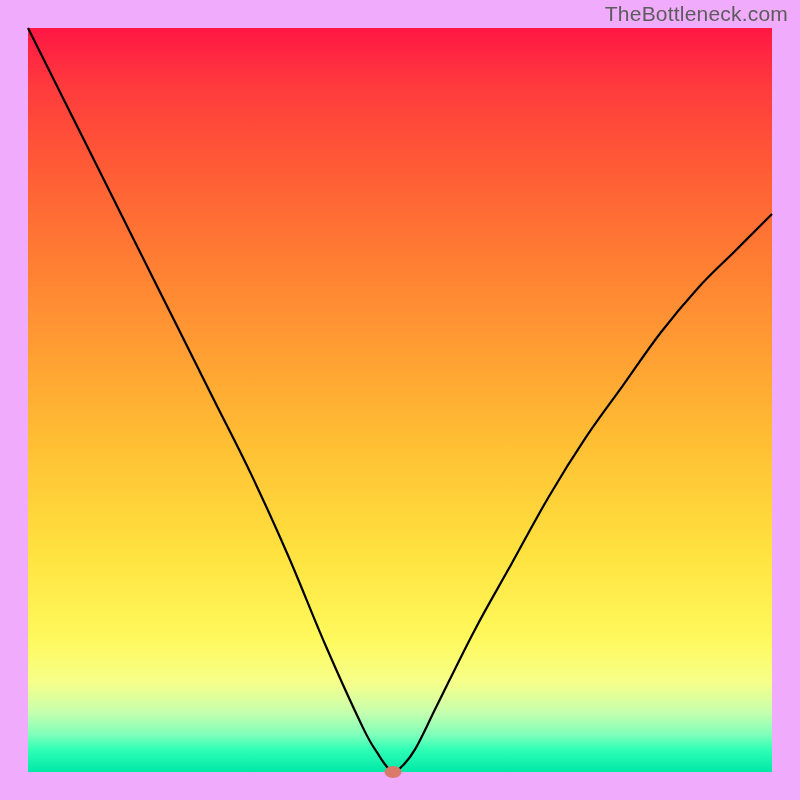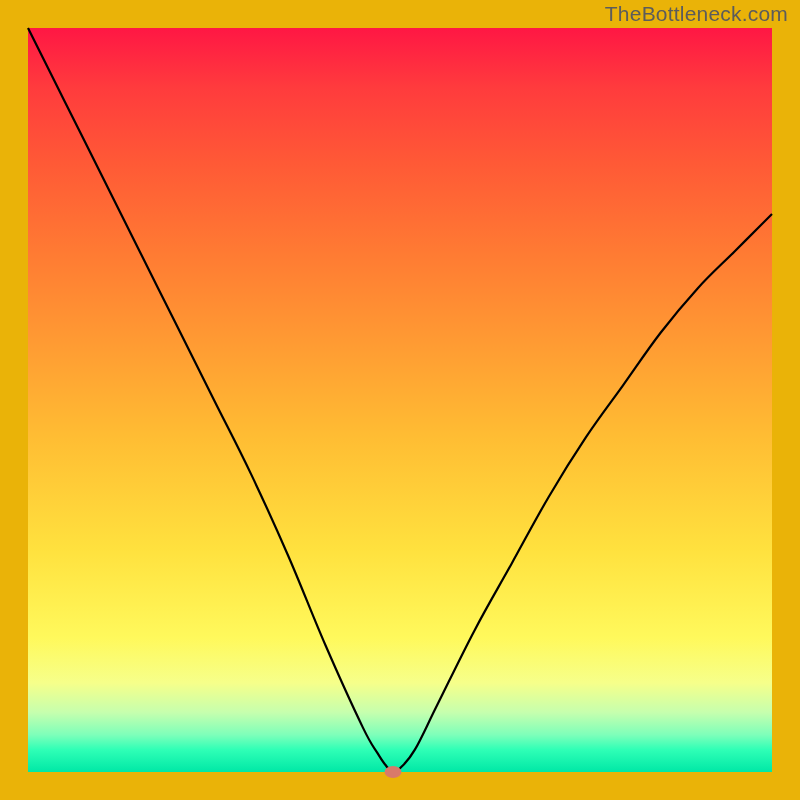--- a/index.html
+++ b/index.html
@@ -8,21 +8,21 @@
     width: 800px;
     height: 800px;
     overflow: hidden;
     background: #000;
     font-family: Arial, Helvetica, sans-serif;
   }
   .frame {
     position: relative;
     width: 800px;
     height: 800px;
-    background: #eab308;
+    background: #f0abfc;
   }
   .watermark {
     position: absolute;
     top: 2px;
     right: 12px;
     color: #5c5c5c;
     font-size: 21px;
     font-weight: 500;
     letter-spacing: 0.2px;
     z-index: 5;

